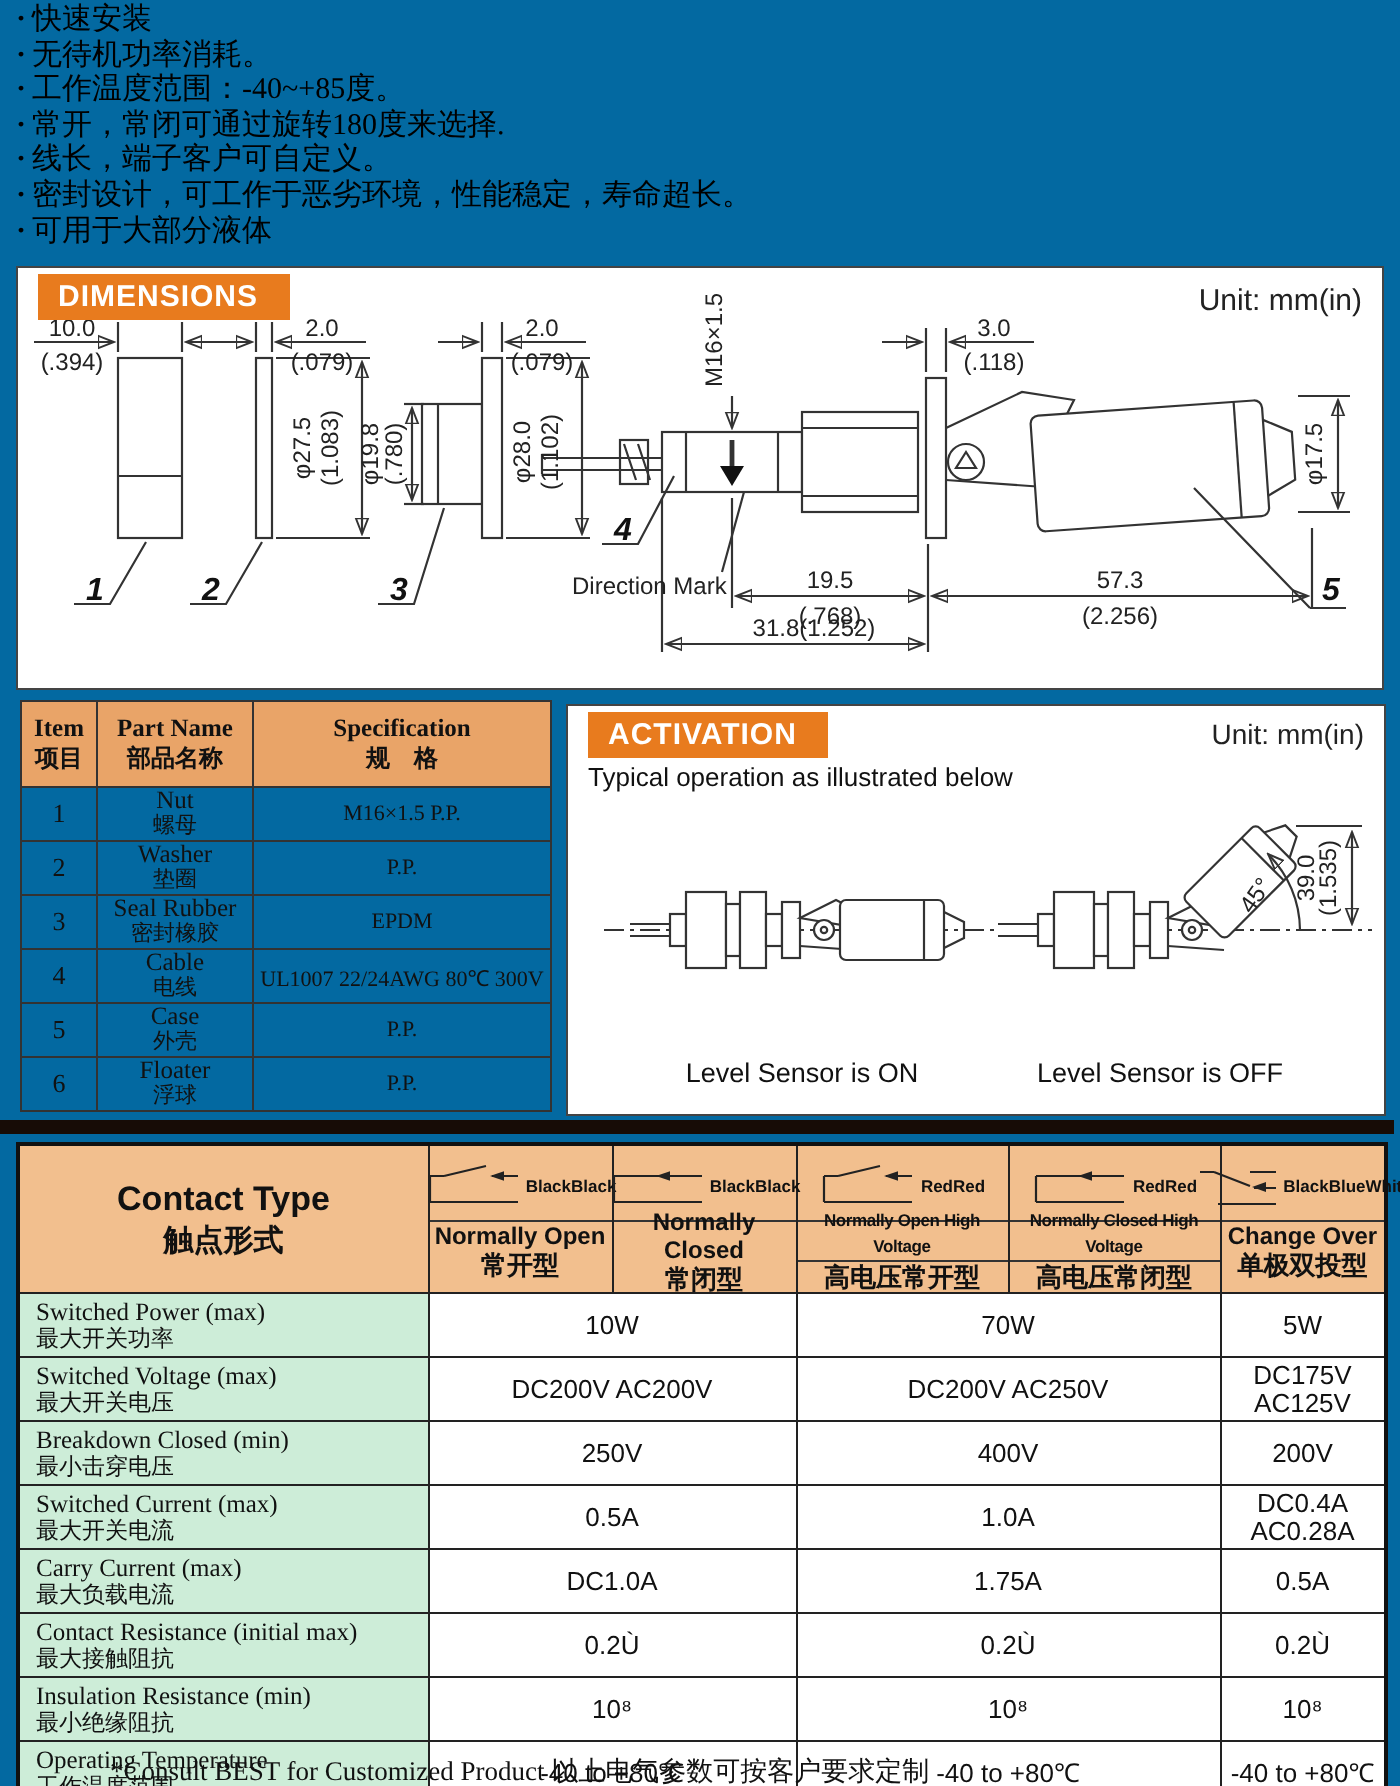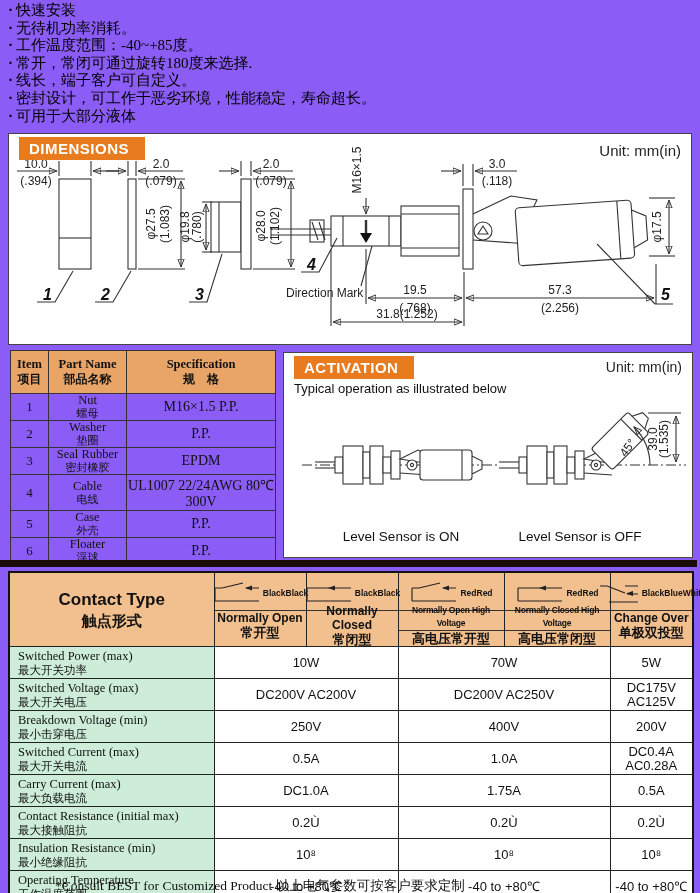--- a/index.html
+++ b/index.html
@@ -1,16 +1,16 @@
 <!DOCTYPE html>
 <html><head>
 <meta charset="utf-8">
 <style>
   html,body{margin:0;padding:0;background:#fff;}
-  .page{position:relative;width:700px;height:893px;background:#8b5cf6;overflow:hidden;
+  .page{position:relative;width:700px;height:893px;background:#0369a1;overflow:hidden;
         font-family:"Liberation Sans",sans-serif;color:#111;}
 
   
   .features{position:absolute;left:8px;top:2px;margin:0;padding:0;list-style:none;
             font-family:"Liberation Serif",serif;font-size:15px;line-height:17.6px;color:#000;}
   .features li::before{content:"\00B7";margin-right:3px;font-weight:bold;}
 
   
   .panel{position:absolute;border:1px solid #444;background:#fff;}
   .dims-panel{left:8px;top:133px;width:682px;height:210px;}
@@ -37,21 +37,21 @@
   .parts{position:absolute;left:10px;top:350px;width:265px;border-collapse:collapse;
          table-layout:fixed;font-family:"Liberation Serif",serif;}
   .parts th,.parts td{border:1px solid #333;text-align:center;vertical-align:middle;padding:0;}
   .parts thead th{background:#E9A468;height:42px;}
   .parts .h-en{font-size:12.5px;font-weight:bold;display:block;line-height:15px;}
   .parts .h-zh{font-size:12px;font-weight:bold;display:block;line-height:15px;}
   .parts td{height:26px;}
   .parts .p-en{display:block;font-size:12.5px;line-height:13px;}
   .parts .p-zh{display:block;font-size:11px;line-height:13px;}
   .parts .num{font-size:13px;}
-  .parts .spec{font-size:14px;}
+  .parts .spec{font-size:11px;}
 
   
   .bar{position:absolute;left:0;top:560px;width:697px;height:7px;background:#170c06;}
 
   
   .ct{position:absolute;left:8px;top:571px;width:684px;border-collapse:collapse;table-layout:fixed;}
   .ct th,.ct td{border:1px solid #222;padding:0;vertical-align:middle;}
   .ct{border:2px solid #111;}
   .ct th{background:#F2BF8E;}
   .ct-corner .c-en{font-size:17px;font-weight:bold;line-height:22px;}
@@ -459,21 +459,21 @@
             <span class="en">Switched Voltage (max)</span>
             <span class="zh">最大开关电压</span>
           </td>
         <td class="val" colspan="2">DC200V  AC200V</td>
         <td class="val" colspan="2">DC200V  AC250V</td>
         <td class="val">DC175V
 AC125V</td>
       </tr>
       <tr>
         <td class="lab">
-            <span class="en">Breakdown Voltage (min)</span>
+            <span class="en">Breakdown Closed (min)</span>
             <span class="zh">最小击穿电压</span>
           </td>
         <td class="val" colspan="2">250V</td>
         <td class="val" colspan="2">400V</td>
         <td class="val">200V</td>
       </tr>
       <tr>
         <td class="lab">
             <span class="en">Switched Current (max)</span>
             <span class="zh">最大开关电流</span>

